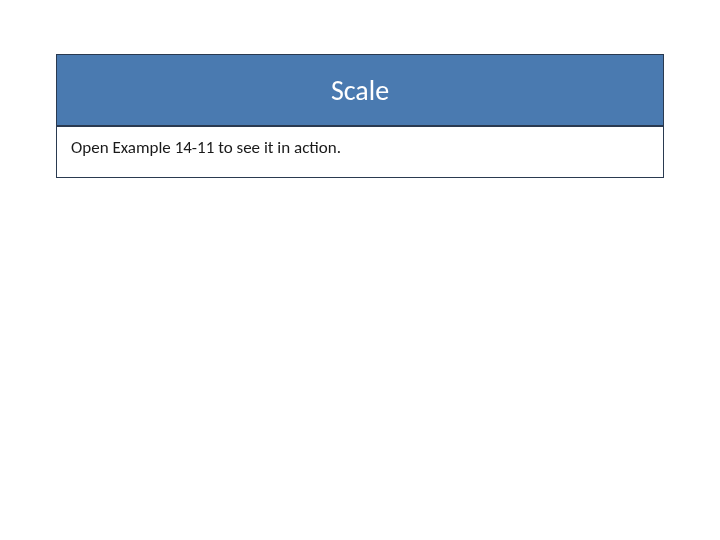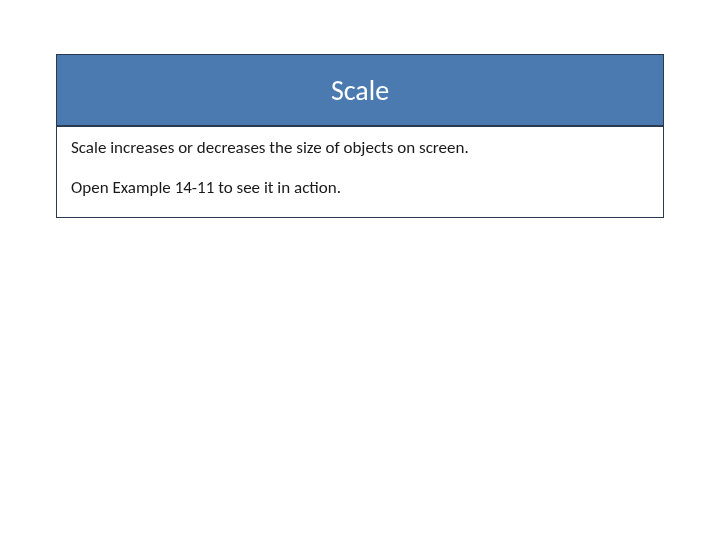--- a/index.html
+++ b/index.html
@@ -51,15 +51,14 @@
     }
   </style>
 </head>
 <body>
 
 <div class="title-bar">
   <span class="title-text">Scale</span>
 </div>
 
 <div class="content-box">
-  <p class="para">Scale increases or decreases the size of objects on screen.</p>
   <p class="para">Open Example 14-11 to see it in action.</p>
 </div>
 
 </body></html>

